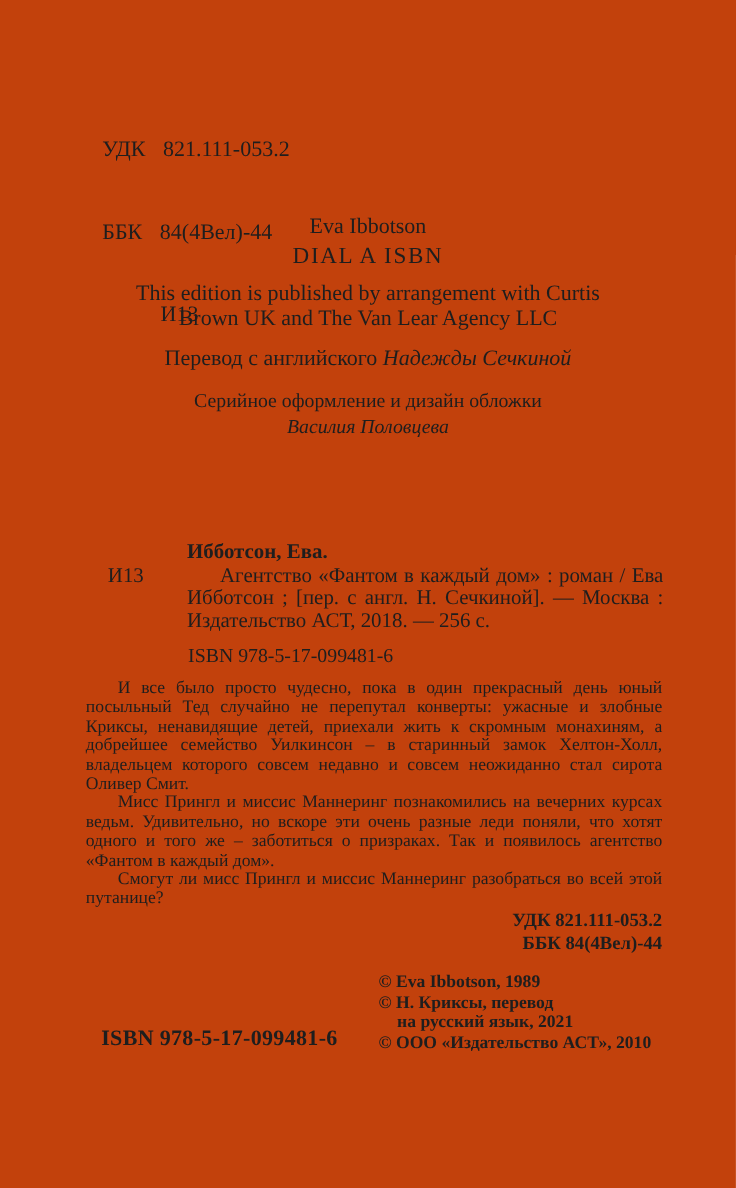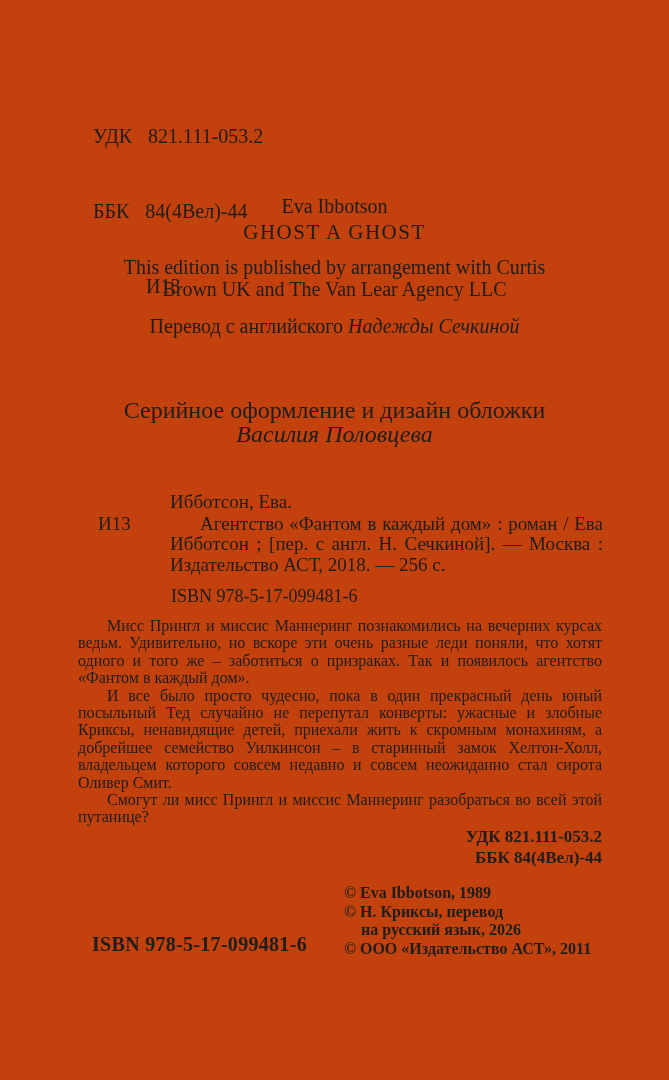--- a/index.html
+++ b/index.html
@@ -23,26 +23,26 @@
     white-space: pre;
   }
   .top-codes .code-line3 { margin-left: 53px; word-spacing: 0; }
 
   
   .centered { position: absolute; left: 0; right: 0; text-align: center; }
   .author-name { top: 195px; font-size: 20px; }
   .book-title  { top: 220px; font-size: 21px; letter-spacing: 1.5px; }
   .arrangement { top: 256px; font-size: 20px; line-height: 22px; padding: 0 110px; }
   .translation { top: 315px; font-size: 20px; }
-  .design      { top: 352px; font-size: 24px; line-height: 24px; margin-top: 46px; }
+  .design      { top: 352px; font-size: 18px; line-height: 24px; }
   .ital { font-style: italic; text-align: center; }
 
   
   .catalog { position: absolute; left: 98px; top: 492px; width: 505px; font-size: 19px; line-height: 20.5px; }
-  .catalog-heading { margin: 0 0 0 72px; font-weight: normal; }
+  .catalog-heading { margin: 0 0 0 72px; font-weight: bold; }
   .catalog-body { position: relative; margin-top: 1px; }
   .catalog-code { position: absolute; left: 0; top: 0; }
   .catalog-entry {
     margin: 0 0 0 72px;
     width: 433px;
     text-align: justify;
     text-indent: 30px;
   }
   .catalog-isbn { position: absolute; left: 171px; top: 586px; font-size: 18px; }
 
@@ -96,21 +96,21 @@
 <div class="page">
 
   <div class="top-codes">
     <div>УДК 821.111-053.2</div>
     <div>ББК 84(4Вел)-44</div>
     <div class="code-line3">И13</div>
   </div>
 
   <div class="centered author-name">Eva Ibbotson</div>
 
-  <div class="centered book-title">GHOST A GHOST</div>
+  <div class="centered book-title">DIAL A ISBN</div>
 
   <div class="centered arrangement">This edition is published by arrangement with Curtis Brown UK and The Van Lear Agency LLC</div>
 
   <div class="centered translation">
     <span>Перевод с английского </span><span class="ital">Надежды Сечкиной</span>
   </div>
 
   <div class="centered design">
     <div>Серийное оформление и дизайн обложки</div>
     <div class="ital">Василия Половцева</div>
@@ -120,32 +120,32 @@
     <div class="catalog-heading">Ибботсон, Ева.</div>
     <div class="catalog-body">
       <span class="catalog-code">И13</span>
       <p class="catalog-entry">Агентство «Фантом в каждый дом» : роман / Ева Ибботсон ; [пер. с англ. Н. Сечкиной]. — Москва : Издательство АСТ, 2018. — 256 с.</p>
     </div>
   </div>
 
   <div class="catalog-isbn">ISBN 978-5-17-099481-6</div>
 
   <div class="annotation">
+    <p>И все было просто чудесно, пока в один прекрасный день юный посыльный Тед случайно не перепутал конверты: ужасные и злобные Криксы, ненавидящие детей, приехали жить к скромным монахиням, а добрейшее семейство Уилкинсон – в старинный замок Хелтон-Холл, владельцем которого совсем недавно и совсем неожиданно стал сирота Оливер Смит.</p>
     <p>Мисс Прингл и миссис Маннеринг познакомились на вечерних курсах ведьм. Удивительно, но вскоре эти очень разные леди поняли, что хотят одного и того же – заботиться о призраках. Так и появилось агентство «Фантом в каждый дом».</p>
-    <p>И все было просто чудесно, пока в один прекрасный день юный посыльный Тед случайно не перепутал конверты: ужасные и злобные Криксы, ненавидящие детей, приехали жить к скромным монахиням, а добрейшее семейство Уилкинсон – в старинный замок Хелтон-Холл, владельцем которого совсем недавно и совсем неожиданно стал сирота Оливер Смит.</p>
     <p>Смогут ли мисс Прингл и миссис Маннеринг разобраться во всей этой путанице?</p>
   </div>
 
   <div class="bottom-codes">
     <div>УДК 821.111-053.2</div>
     <div>ББК 84(4Вел)-44</div>
   </div>
 
   <div class="copyrights">
     <div>© Eva Ibbotson, 1989</div>
     <div>© Н. Криксы, перевод</div>
-    <div class="cont">на русский язык, 2026</div>
-    <div>© ООО «Издательство АСТ», 2011</div>
+    <div class="cont">на русский язык, 2021</div>
+    <div>© ООО «Издательство АСТ», 2010</div>
   </div>
 
   <div class="bottom-isbn">ISBN 978-5-17-099481-6</div>
 
 </div>
 
 </body></html>

